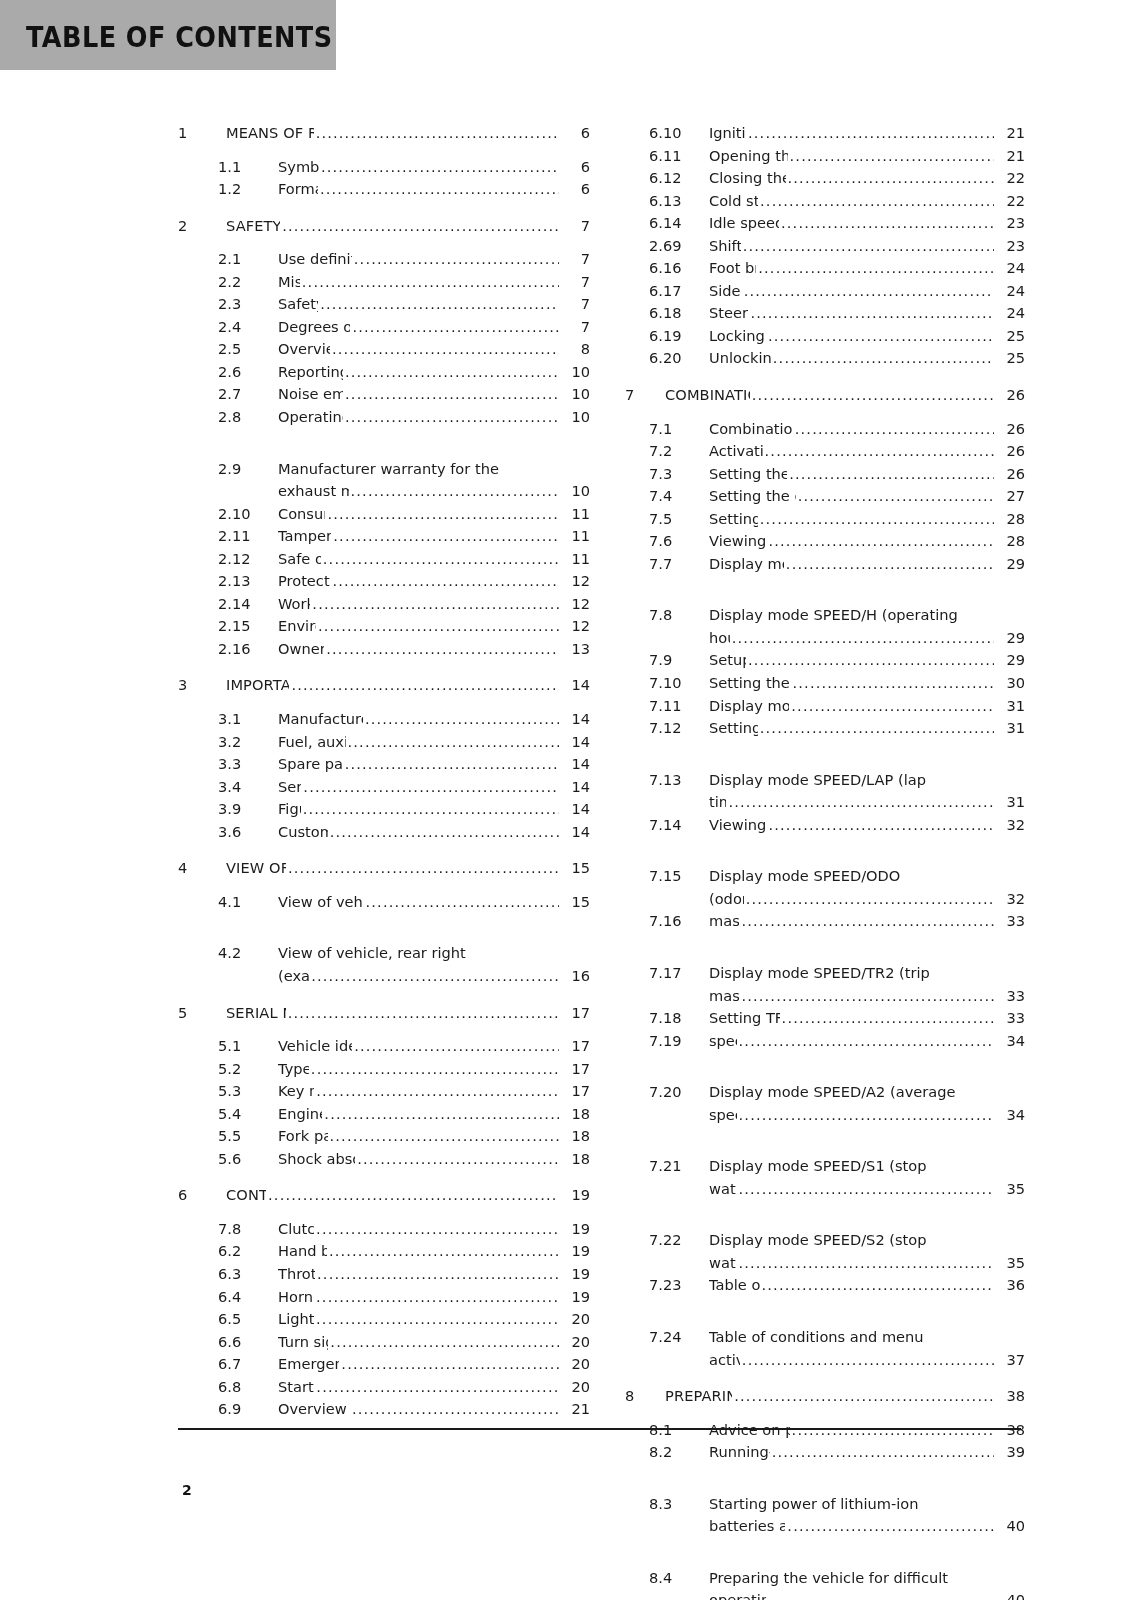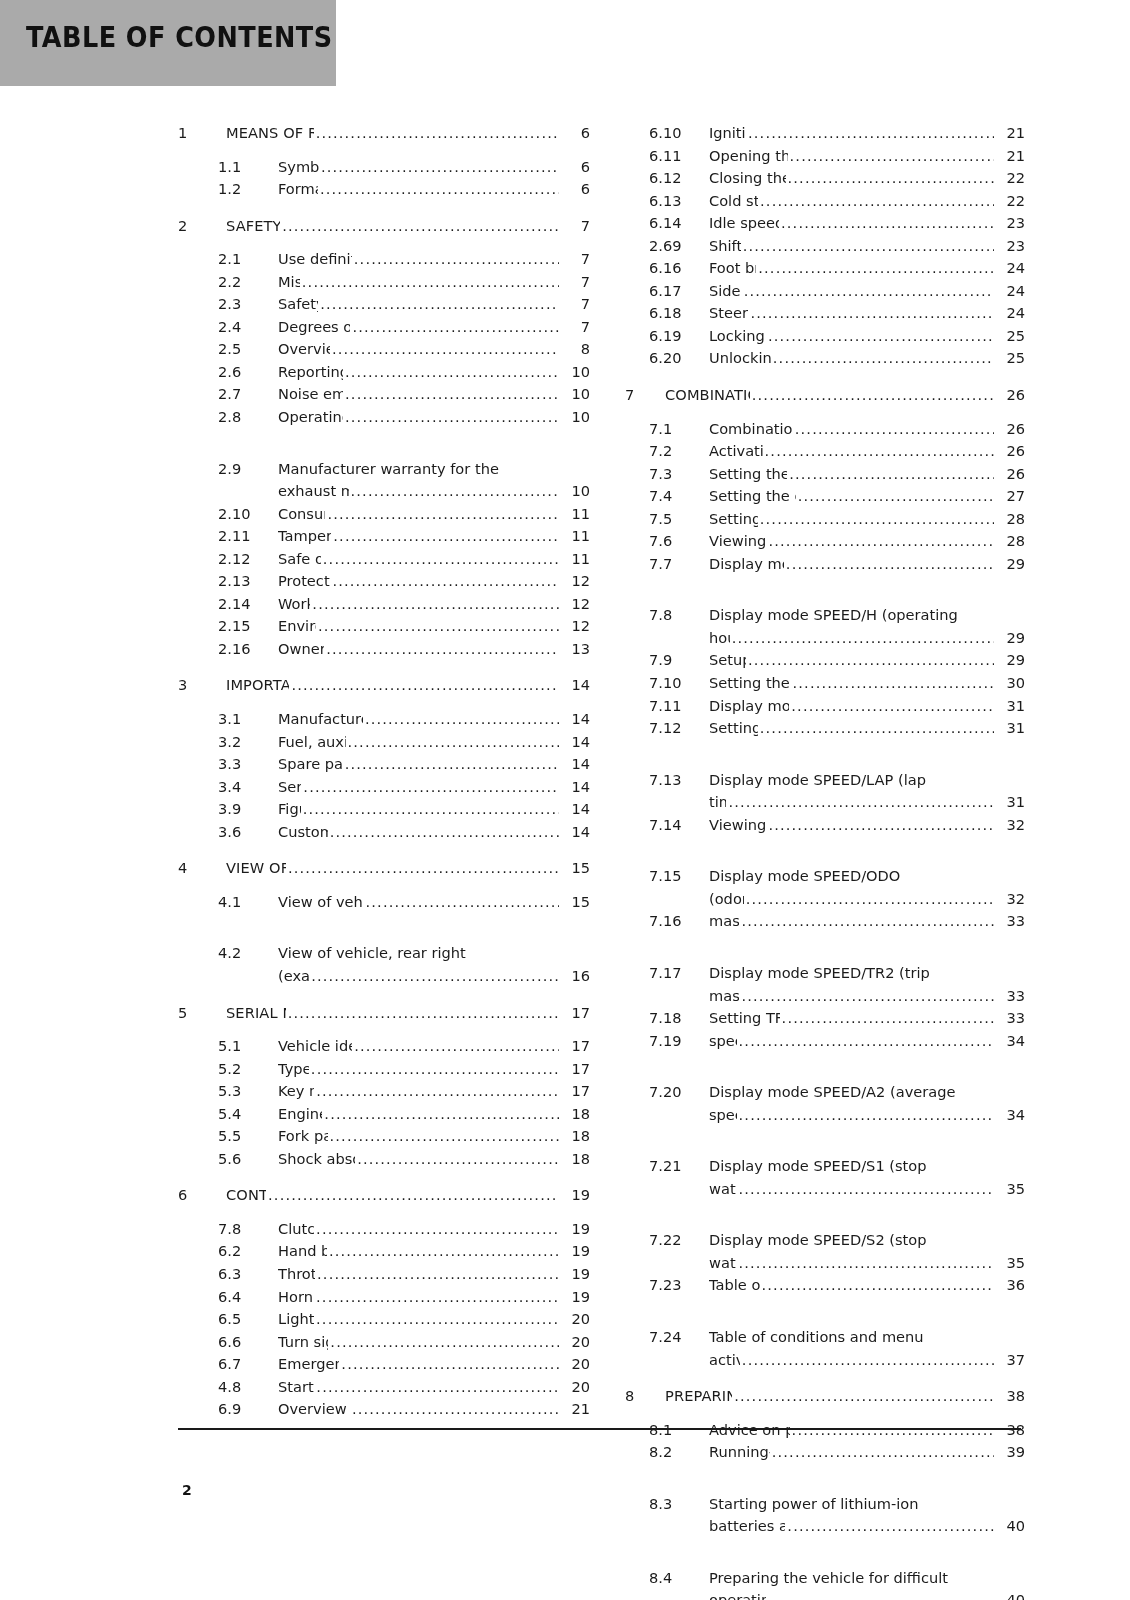--- a/index.html
+++ b/index.html
@@ -15,21 +15,21 @@
     position: relative;
     overflow: hidden;
   }
 
   
   .header-band {
     position: absolute;
     left: 0;
     top: 0;
     width: 336px;
-    height: 86px;
+    height: 70px;
     background: #aaaaaa;
   }
   .header-title {
     position: absolute;
     left: 26px;
     top: 20px;
     font-family: "DejaVu Sans", "Liberation Sans", sans-serif;
     font-size: 29px;
     font-weight: bold;
     letter-spacing: 0.5px;
@@ -595,21 +595,21 @@
         <span class="num">6.7</span>
         <div class="title-wrap">
           <div class="title-line">
             <span class="label">Emergency OFF switch</span>
             <span class="leader"></span>
             <span class="pg">20</span>
           </div>
         </div>
       </div>
       <div class="entry sub">
-        <span class="num">4.8</span>
+        <span class="num">6.8</span>
         <div class="title-wrap">
           <div class="title-line">
             <span class="label">Start button</span>
             <span class="leader"></span>
             <span class="pg">20</span>
           </div>
         </div>
       </div>
       <div class="entry sub">
         <span class="num">6.9</span>

